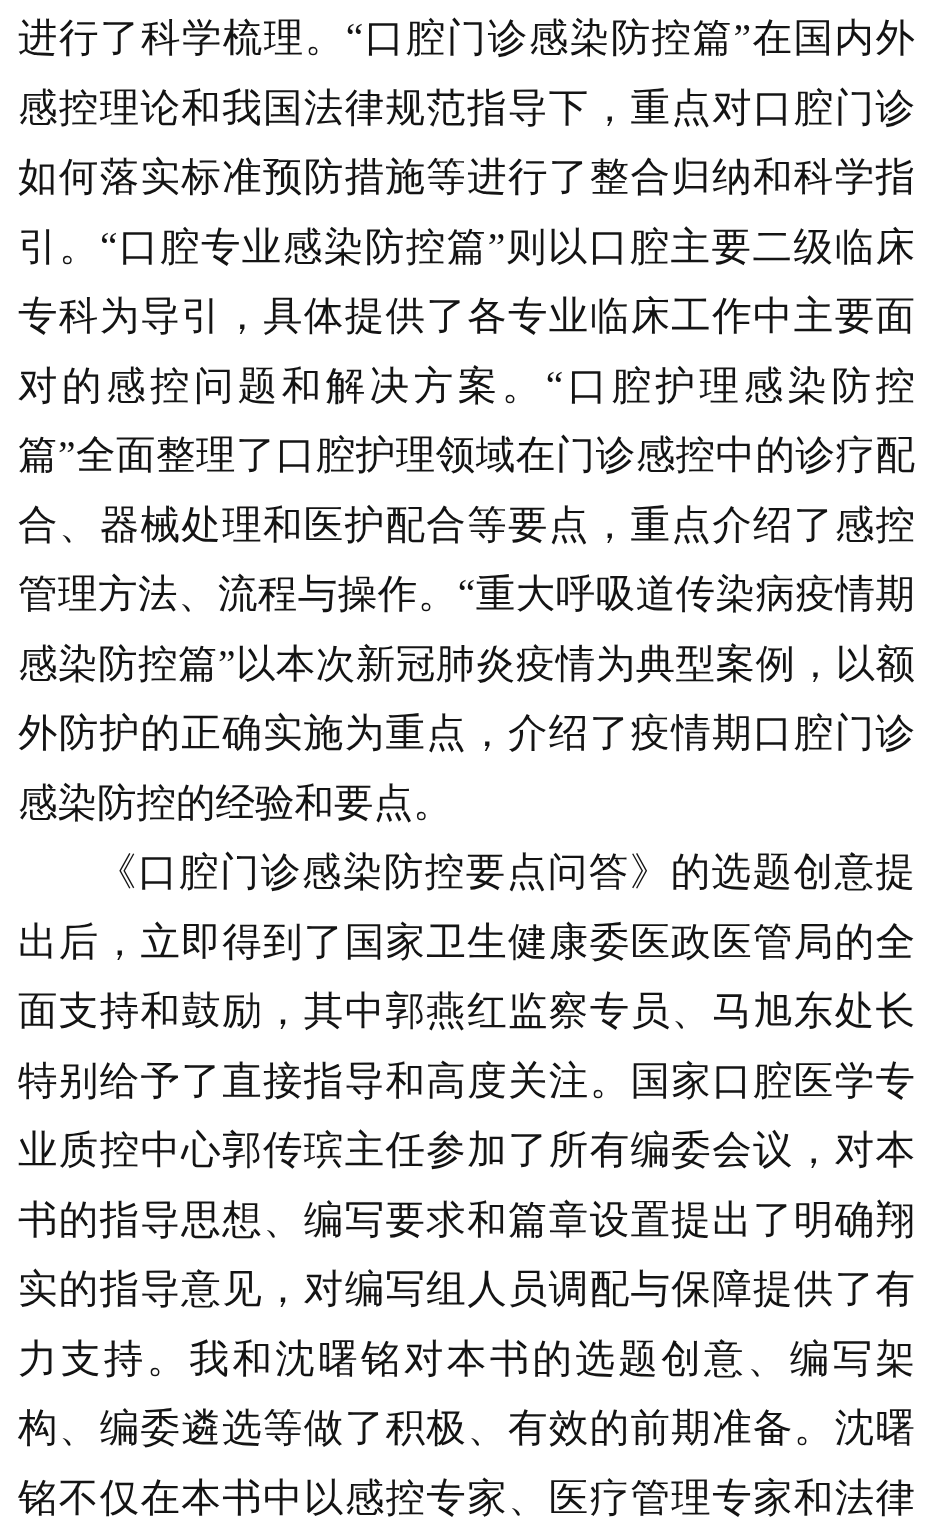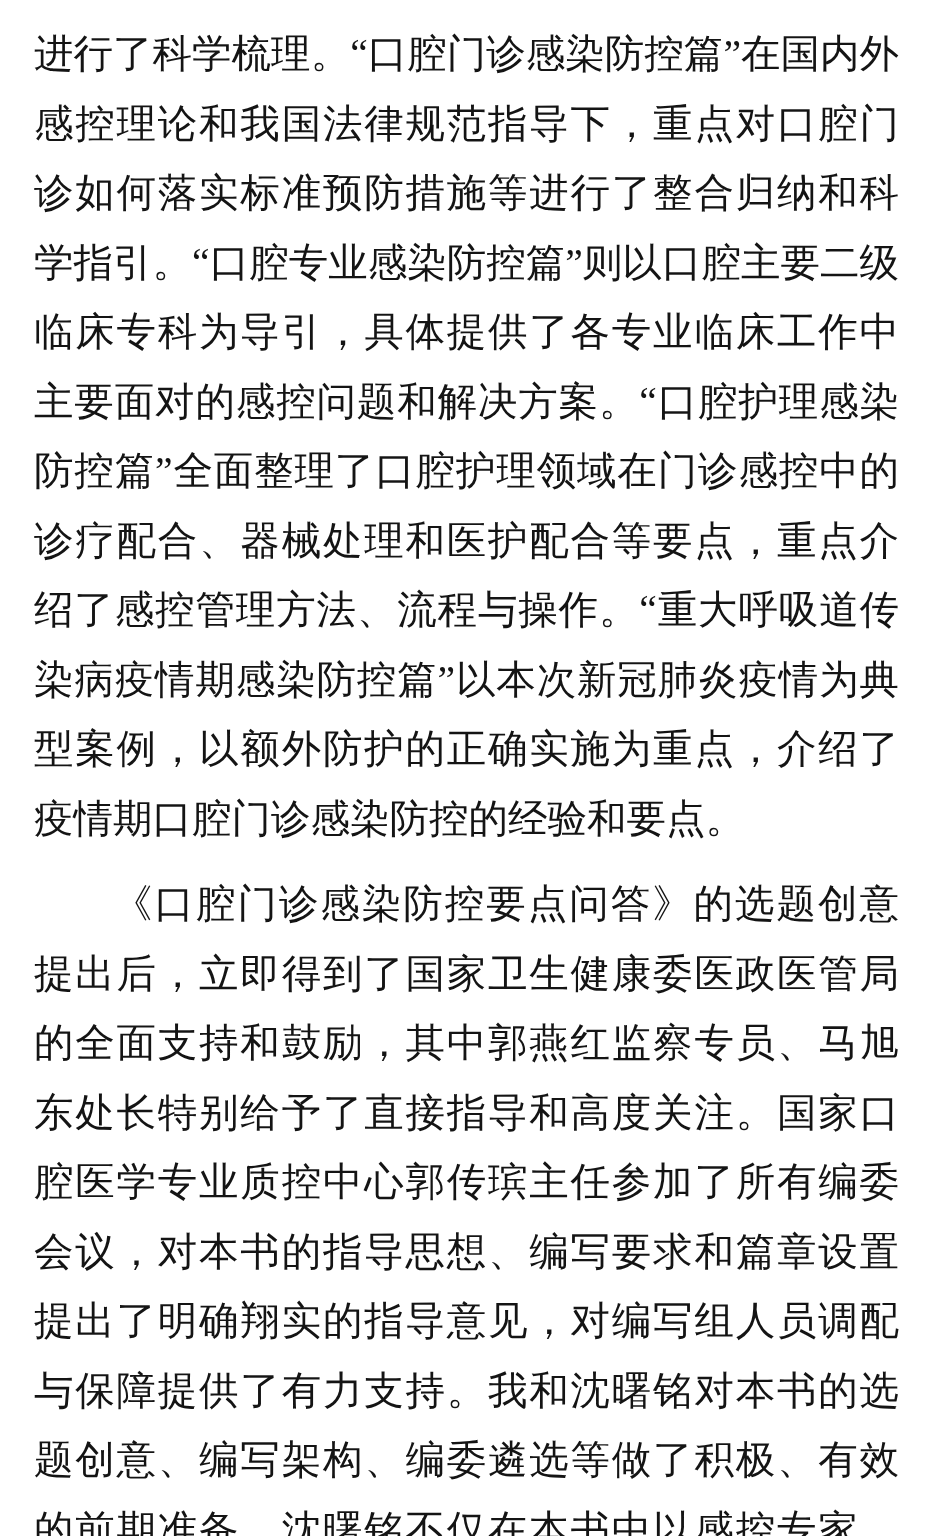--- a/index.html
+++ b/index.html
@@ -25,21 +25,21 @@
     font-family: "Liberation Serif", "DejaVu Serif", serif;
     font-size: 39.5px;
     line-height: 69.5px;
     color: #141414;
     text-align: justify;
     text-justify: inter-ideograph;
     letter-spacing: 0px;
     word-break: break-all;
   }
   .para {
-    margin: 16px;
+    margin: 0;
     padding: 0;
   }
   .para + .para {
     margin-top: 0;
   }
   .indent {
     text-indent: 2em;
   }
 </style>
 </head>

